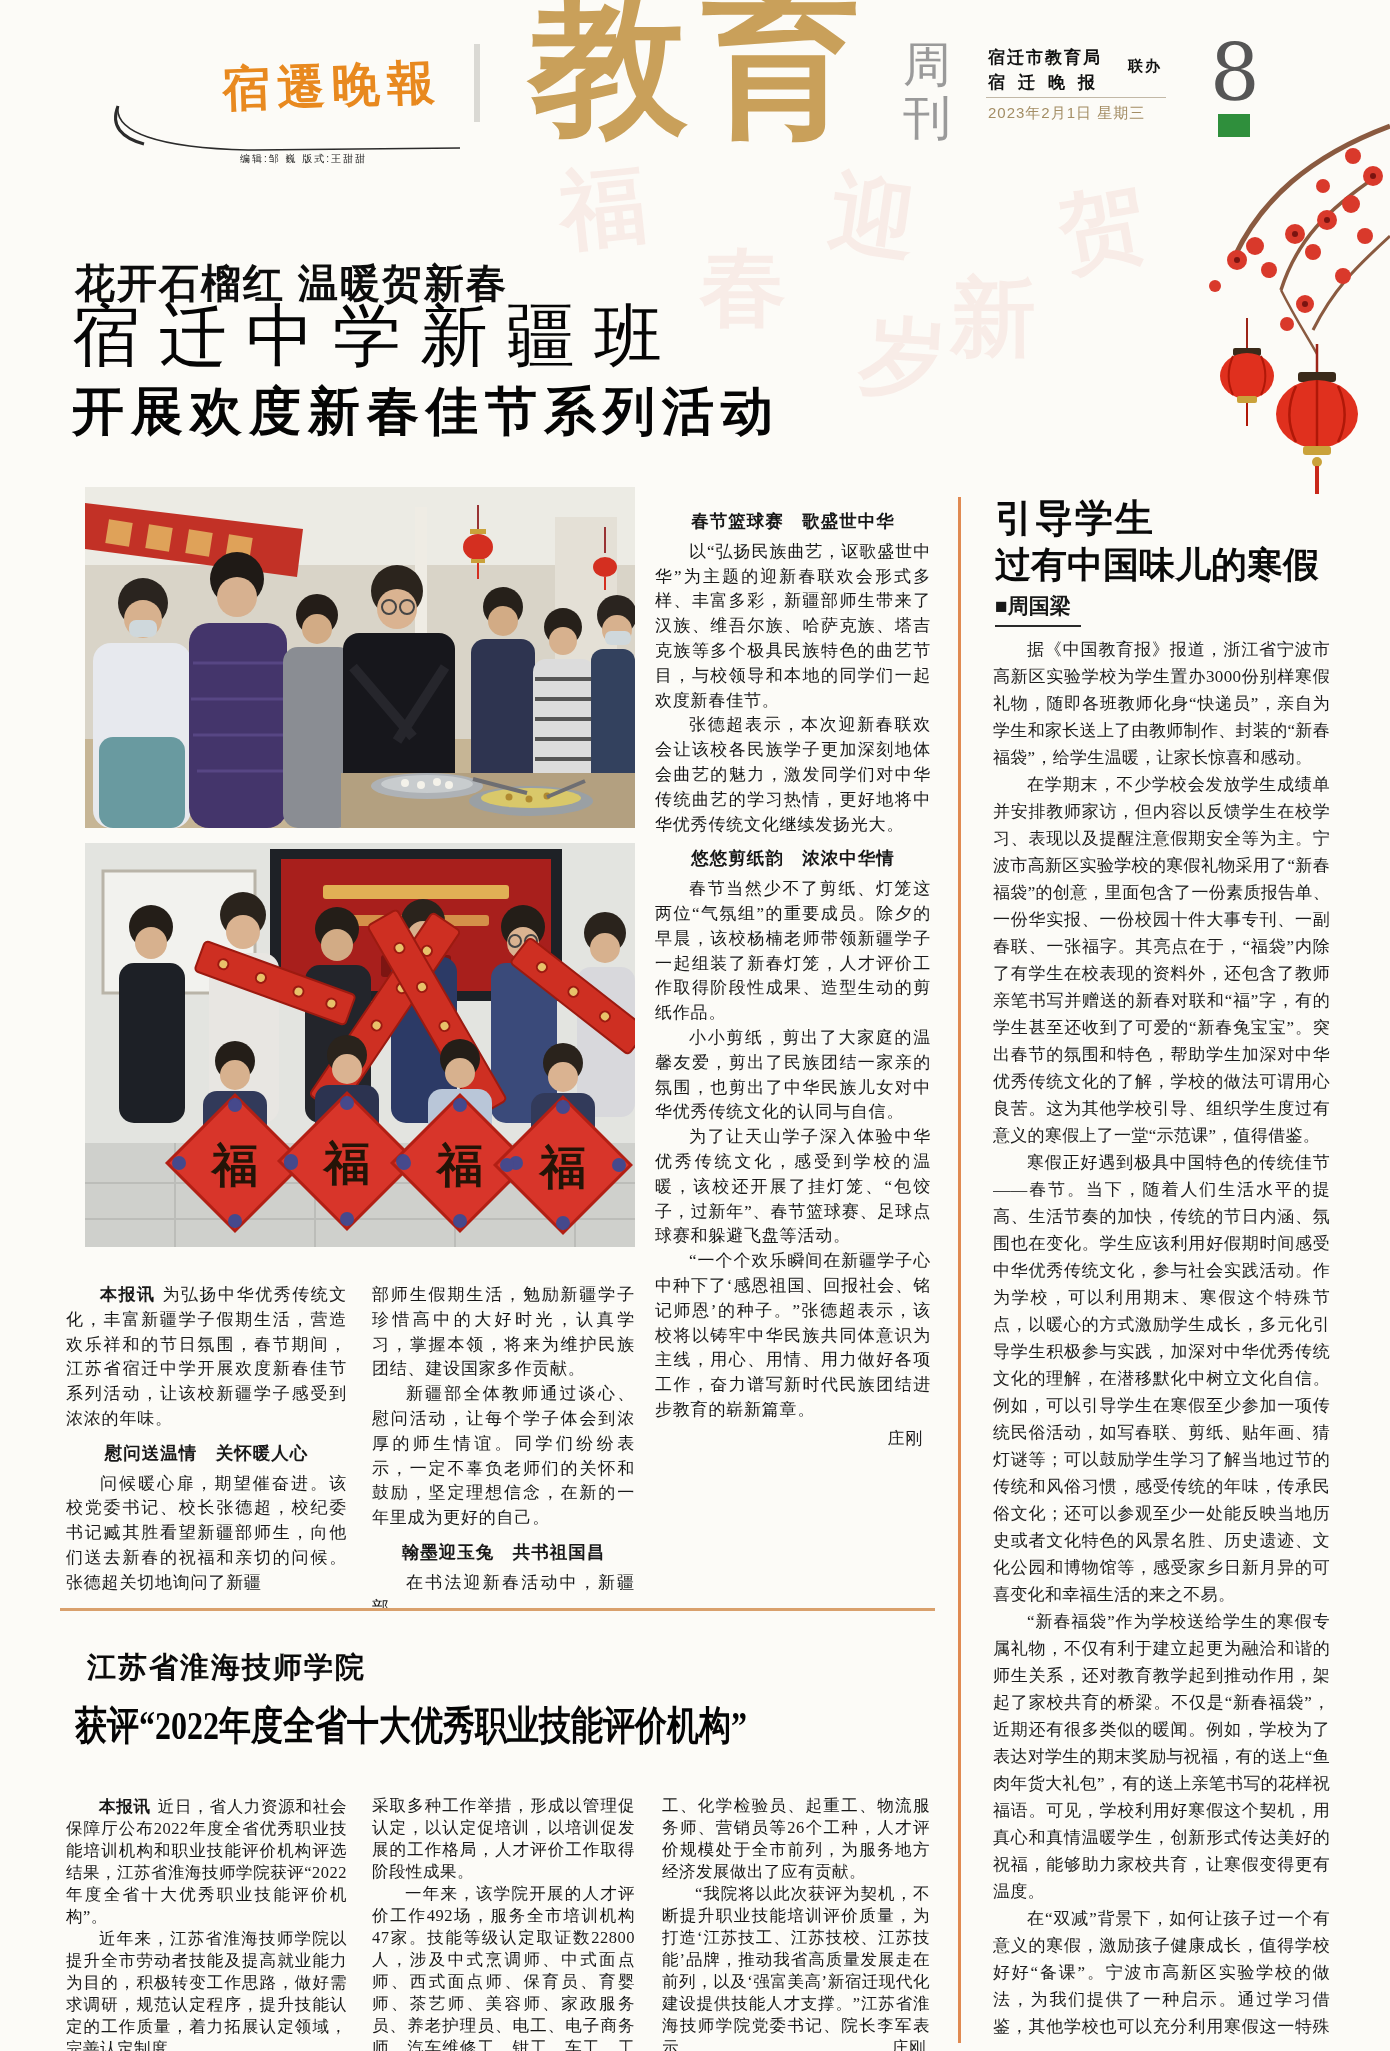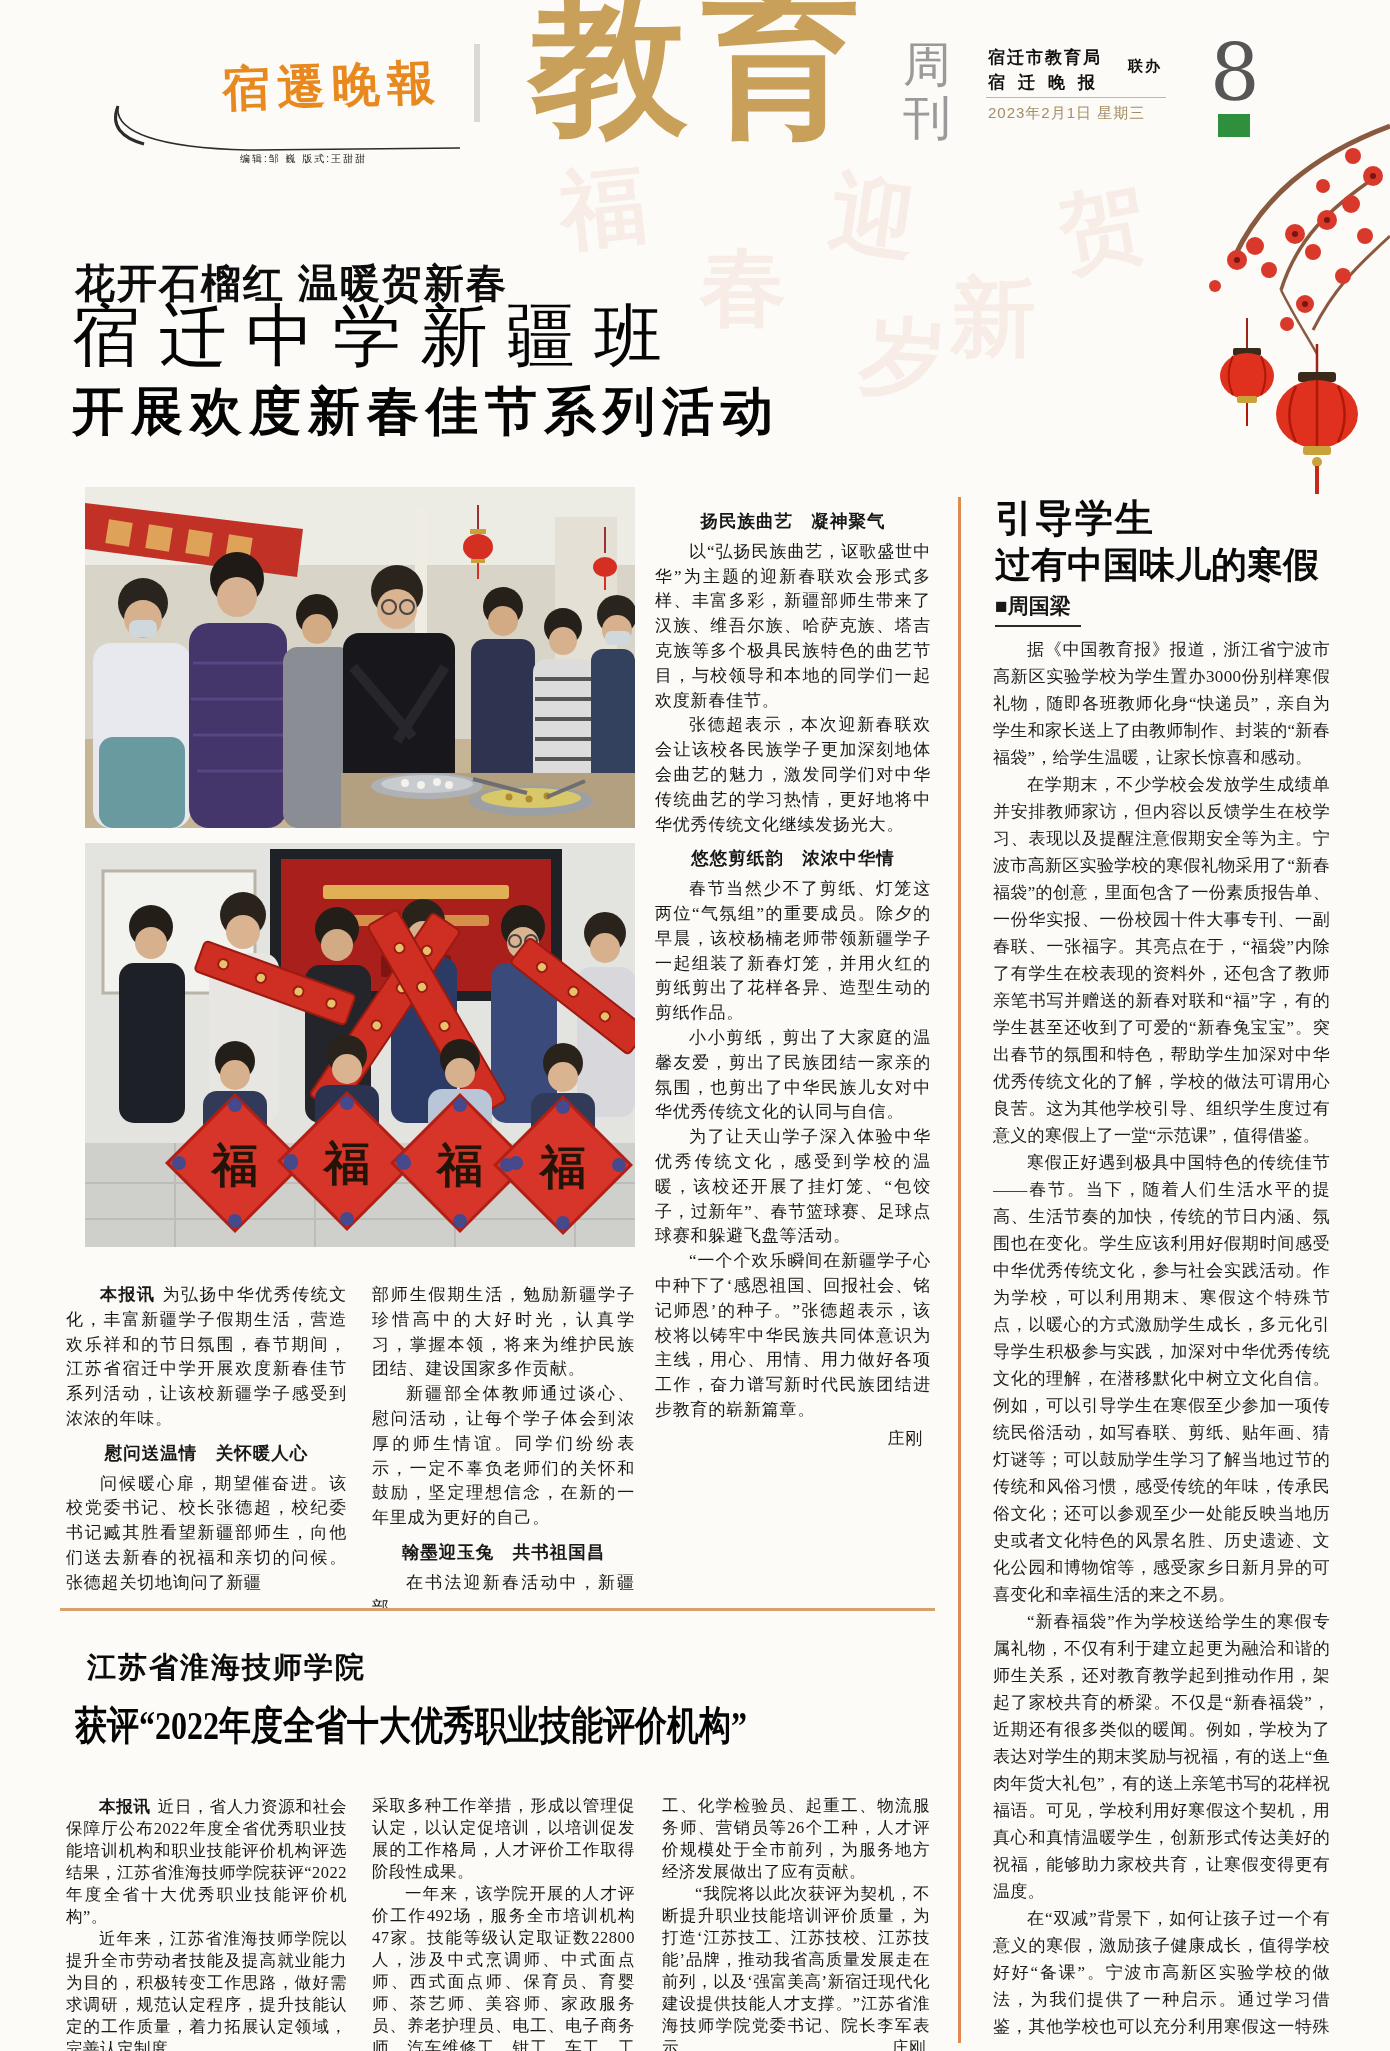--- a/index.html
+++ b/index.html
@@ -351,25 +351,25 @@
     <p class="subhead">慰问送温情　关怀暖人心</p>
     <p>问候暖心扉，期望催奋进。该校党委书记、校长张德超，校纪委书记臧其胜看望新疆部师生，向他们送去新春的祝福和亲切的问候。张德超关切地询问了新疆</p>
   </div>
   <div class="abs col maincol c2">
     <p class="cont">部师生假期生活，勉励新疆学子珍惜高中的大好时光，认真学习，掌握本领，将来为维护民族团结、建设国家多作贡献。</p>
     <p>新疆部全体教师通过谈心、慰问活动，让每个学子体会到浓厚的师生情谊。同学们纷纷表示，一定不辜负老师们的关怀和鼓励，坚定理想信念，在新的一年里成为更好的自己。</p>
     <p class="subhead">翰墨迎玉兔　共书祖国昌</p>
     <p>在书法迎新春活动中，新疆部</p>
   </div>
   <div class="abs col maincol c3">
-    <p class="subhead">扬民族曲艺　凝神聚气</p>
+    <p class="subhead">春节篮球赛　歌盛世中华</p>
     <p>以“弘扬民族曲艺，讴歌盛世中华”为主题的迎新春联欢会形式多样、丰富多彩，新疆部师生带来了汉族、维吾尔族、哈萨克族、塔吉克族等多个极具民族特色的曲艺节目，与校领导和本地的同学们一起欢度新春佳节。</p>
     <p>张德超表示，本次迎新春联欢会让该校各民族学子更加深刻地体会曲艺的魅力，激发同学们对中华传统曲艺的学习热情，更好地将中华优秀传统文化继续发扬光大。</p>
     <p class="subhead">悠悠剪纸韵　浓浓中华情</p>
-    <p>春节当然少不了剪纸、灯笼这两位“气氛组”的重要成员。除夕的早晨，该校杨楠老师带领新疆学子一起组装了新春灯笼，并用火红的剪纸剪出了花样各异、造型生动的剪纸作品。</p>
+    <p>春节当然少不了剪纸、灯笼这两位“气氛组”的重要成员。除夕的早晨，该校杨楠老师带领新疆学子一起组装了新春灯笼，人才评价工作取得阶段性成果、造型生动的剪纸作品。</p>
     <p>小小剪纸，剪出了大家庭的温馨友爱，剪出了民族团结一家亲的氛围，也剪出了中华民族儿女对中华优秀传统文化的认同与自信。</p>
     <p>为了让天山学子深入体验中华优秀传统文化，感受到学校的温暖，该校还开展了挂灯笼、“包饺子，过新年”、春节篮球赛、足球点球赛和躲避飞盘等活动。</p>
     <p>“一个个欢乐瞬间在新疆学子心中种下了‘感恩祖国、回报社会、铭记师恩’的种子。”张德超表示，该校将以铸牢中华民族共同体意识为主线，用心、用情、用力做好各项工作，奋力谱写新时代民族团结进步教育的崭新篇章。</p>
     <div class="byline">庄刚</div>
   </div>
 
   <div class="abs sep-h"></div>
   <div class="abs sep-v"></div>
 
   <div class="abs r-title rt1">引导学生</div>

